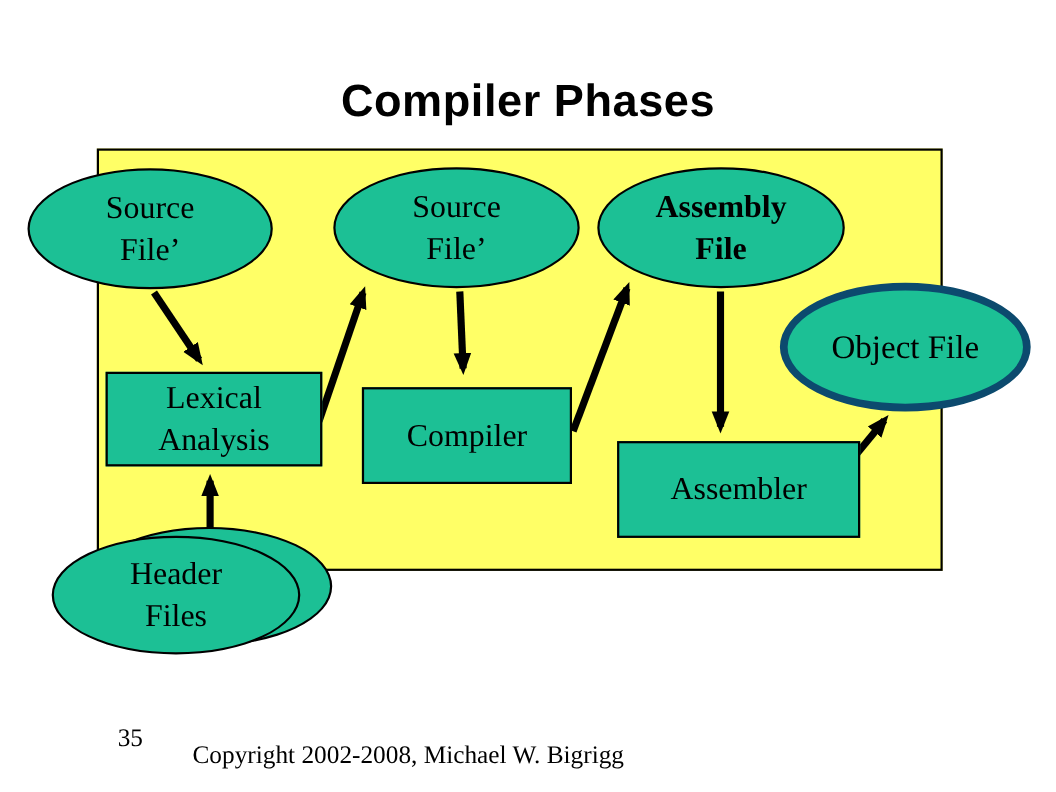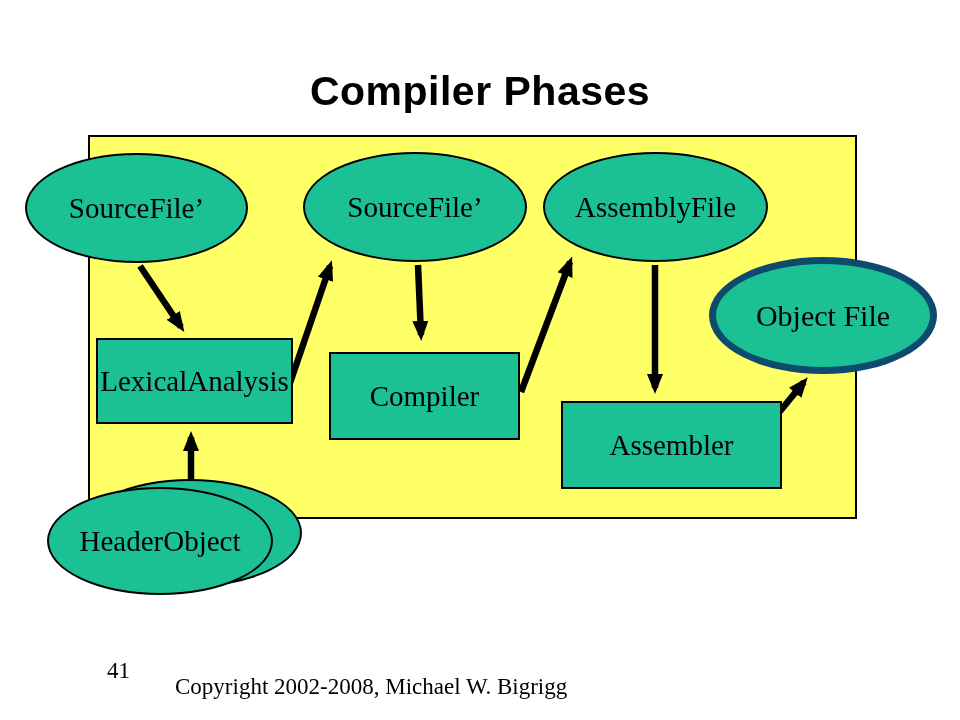--- a/index.html
+++ b/index.html
@@ -13,30 +13,30 @@
     font-family:"Liberation Sans", sans-serif;font-weight:bold;
     font-size:41px;color:#000;letter-spacing:0.5px;
   }
   .panel{
     position:absolute;left:88px;top:135px;width:769px;height:384px;
     background:var(--panel-fill,#ffff66);border:2px solid #000;
     box-sizing:border-box;z-index:1;
   }
   .arrows{position:absolute;left:0;top:0;width:960px;height:720px;z-index:2;pointer-events:none;}
   .node{
-    position:absolute;display:flex;flex-direction:row;align-items:center;justify-content:center;
+    position:absolute;display:flex;flex-direction:column;align-items:center;justify-content:center;
     background:var(--node-fill,#1cc095);color:#000;text-align:center;
     font-size:29px;line-height:38px;z-index:3;box-sizing:border-box;
   }
   .ellipse{border:2px solid #000;border-radius:50%;}
   .rect{border:2px solid #000;}
   .thick{border:7px solid #0c4a6e;}
   .e-src1{left:25px;top:153px;width:223px;height:110px;}
   .e-src2{left:303px;top:152px;width:224px;height:110px;}
-  .e-asm{left:543px;top:152px;width:225px;height:110px;}
+  .e-asm{left:543px;top:152px;width:225px;height:110px;font-weight:bold;}
   .e-obj{left:709px;top:257px;width:228px;height:117px;font-size:30px;}
   .r-lex{left:96px;top:338px;width:197px;height:86px;}
   .r-comp{left:329px;top:352px;width:191px;height:88px;}
   .r-assembler{left:561px;top:401px;width:221px;height:88px;}
   .e-hdr-back{left:78px;top:479px;width:224px;height:108px;z-index:3;}
   .e-hdr-front{left:47px;top:487px;width:226px;height:108px;z-index:4;}
   .footer{
     position:absolute;left:0;top:658px;width:960px;height:30px;
     font-size:23px;color:#000;z-index:5;
   }
@@ -98,21 +98,21 @@
   </div>
 
   <div class="node rect r-assembler">
     <span>Assembler</span>
   </div>
 
   <div class="node ellipse e-hdr-back"></div>
 
   <div class="node ellipse e-hdr-front">
     <span>Header</span>
-    <span>Object</span>
+    <span>Files</span>
   </div>
 
   <div class="footer">
-    <span class="page-num">41</span>
+    <span class="page-num">35</span>
     <span class="copyright">Copyright 2002-2008, Michael W. Bigrigg</span>
   </div>
 
 </div>
 
 </body></html>

